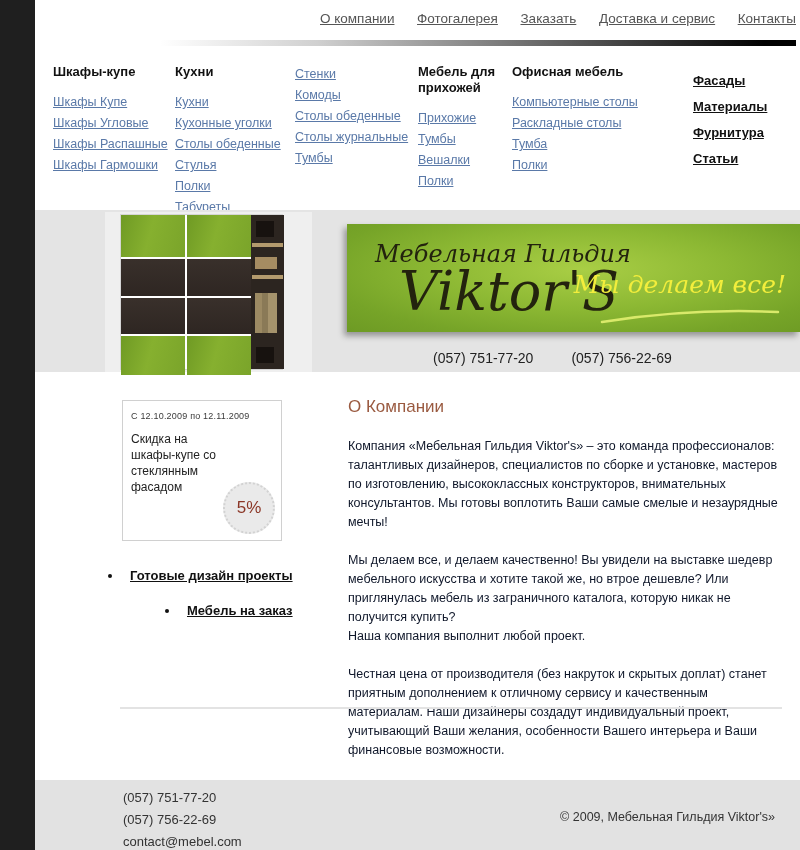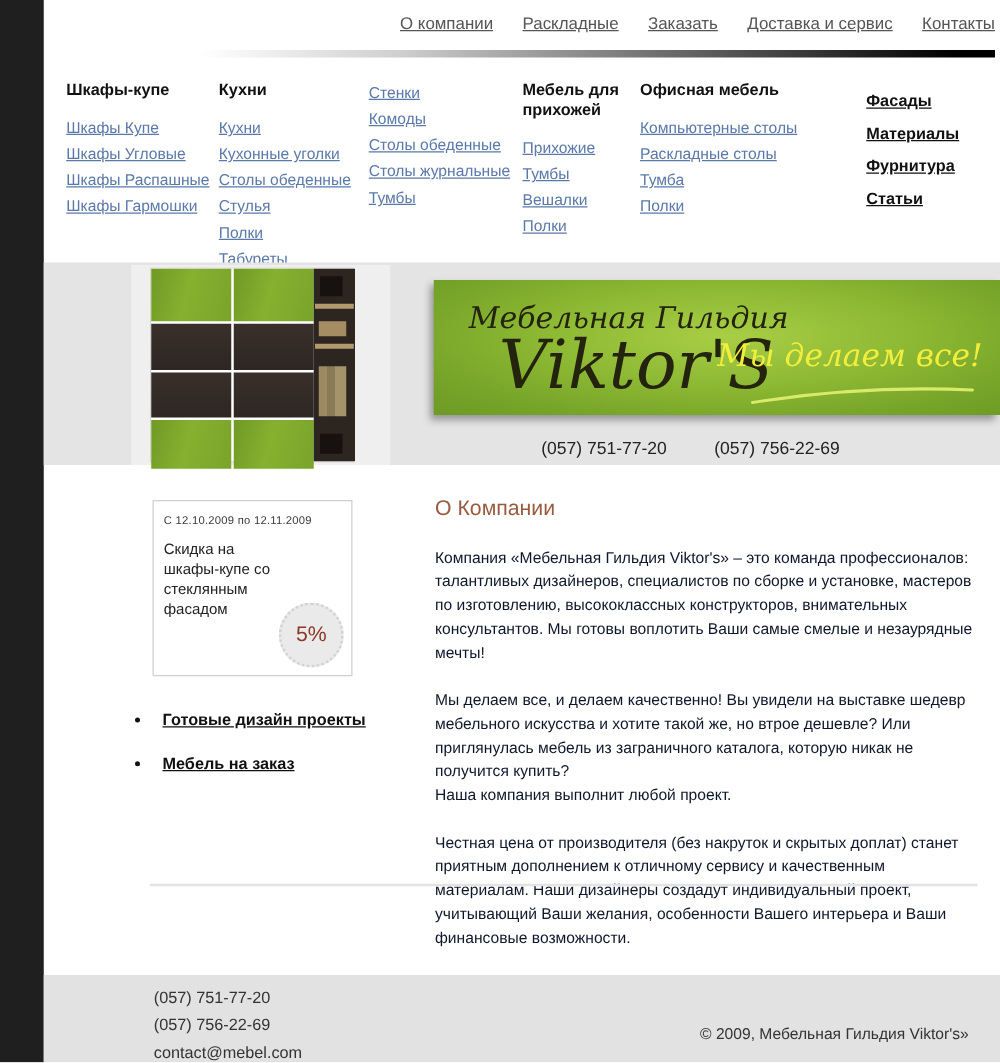--- a/index.html
+++ b/index.html
@@ -58,44 +58,44 @@
     background:#fff; border:1px solid #d0d0d0; }
   .promo-title { background:#e3e3e3; text-align:center; padding:6px 0; font-size:15px; font-weight:bold; color:#cc1111; }
   .promo-dates { padding:10px 8px 0 8px; font-size:9px; color:#3b3b3b; letter-spacing:.2px; }
   .promo-text { padding:10px 8px 0 8px; font-size:12px; color:#222; line-height:16px; width:110px; }
   .promo-badge { position:absolute; right:6px; bottom:6px; width:52px; height:52px; border-radius:50%;
     background:#eaeaea; border:2px dotted #d2d2d2; display:flex; align-items:center; justify-content:center; }
   .promo-badge span { font-size:17px; color:#8b3626; }
 
   
   .side-links { position:absolute; left:108px; top:568px; list-style:none; }
-  .side-links li { margin-bottom:20px; display:flex; align-items:center; }
+  .side-links li { margin-bottom:20px; display:flex; align-items:center;justify-content:flex-end; }
   .bullet { width:4px; height:4px; background:#111; border-radius:50%; margin-right:18px; flex:0 0 auto; }
   .side-links a { font-size:13px; font-weight:bold; color:#111; text-decoration:underline; cursor:pointer; }
 
   
   .content { position:absolute; left:348px; top:397px; width:430px; }
   .content h1 { font-size:17px; font-weight:normal; color:#9a5a40; margin-bottom:20px; }
   .content p { font-size:12.5px; line-height:19px; color:#0f172a; margin-bottom:19px; white-space:pre-line; }
   .divider { position:absolute; left:120px; right:18px; top:707px; height:2px; background:#e3e3e3; }
 
   
   .footer { position:absolute; left:35px; right:0; top:780px; height:70px; background:#e2e2e2; }
   .footer-contacts { position:absolute; left:88px; top:7px; font-size:13px; color:#333; line-height:22px; }
-  .copyright { position:absolute; right:25px; top:40px; font-size:12.5px; color:#333;margin-left:48px; }
+  .copyright { position:absolute; right:25px; top:30px; font-size:12.5px; color:#333;margin-left:48px; }
 </style>
 </head>
 <body>
 
 <div class="page">
   <div class="left-strip"></div>
 
   <nav class="topnav">
     <a>О компании</a>
-    <a>Раскладные</a>
+    <a>Фотогалерея</a>
     <a>Заказать</a>
     <a>Доставка и сервис</a>
     <a>Контакты</a>
   </nav>
   <div class="nav-grad"></div>
 
   <div class="col" style="left:53px;">
     <h3>Шкафы-купе</h3>
     <a>Шкафы Купе</a>
     <a>Шкафы Угловые</a>

